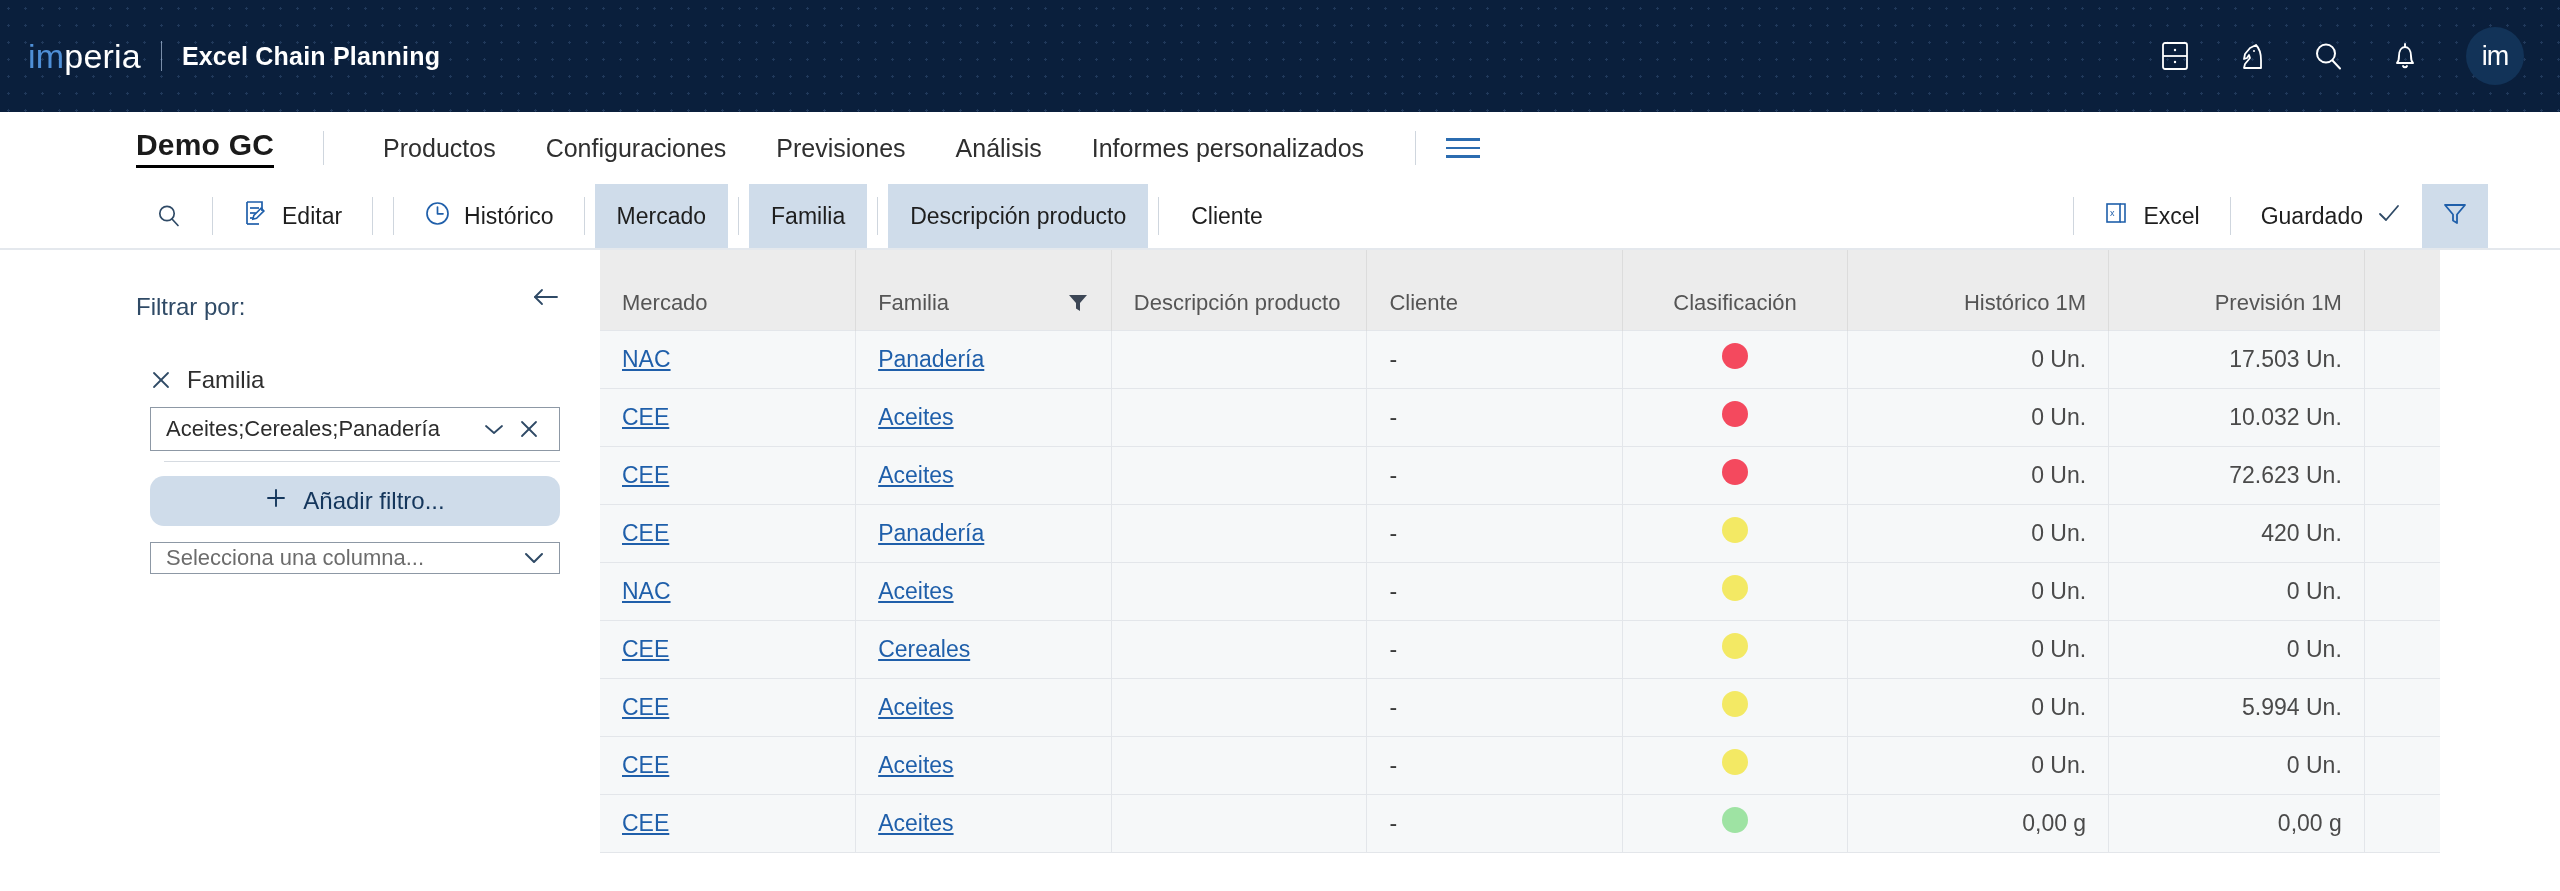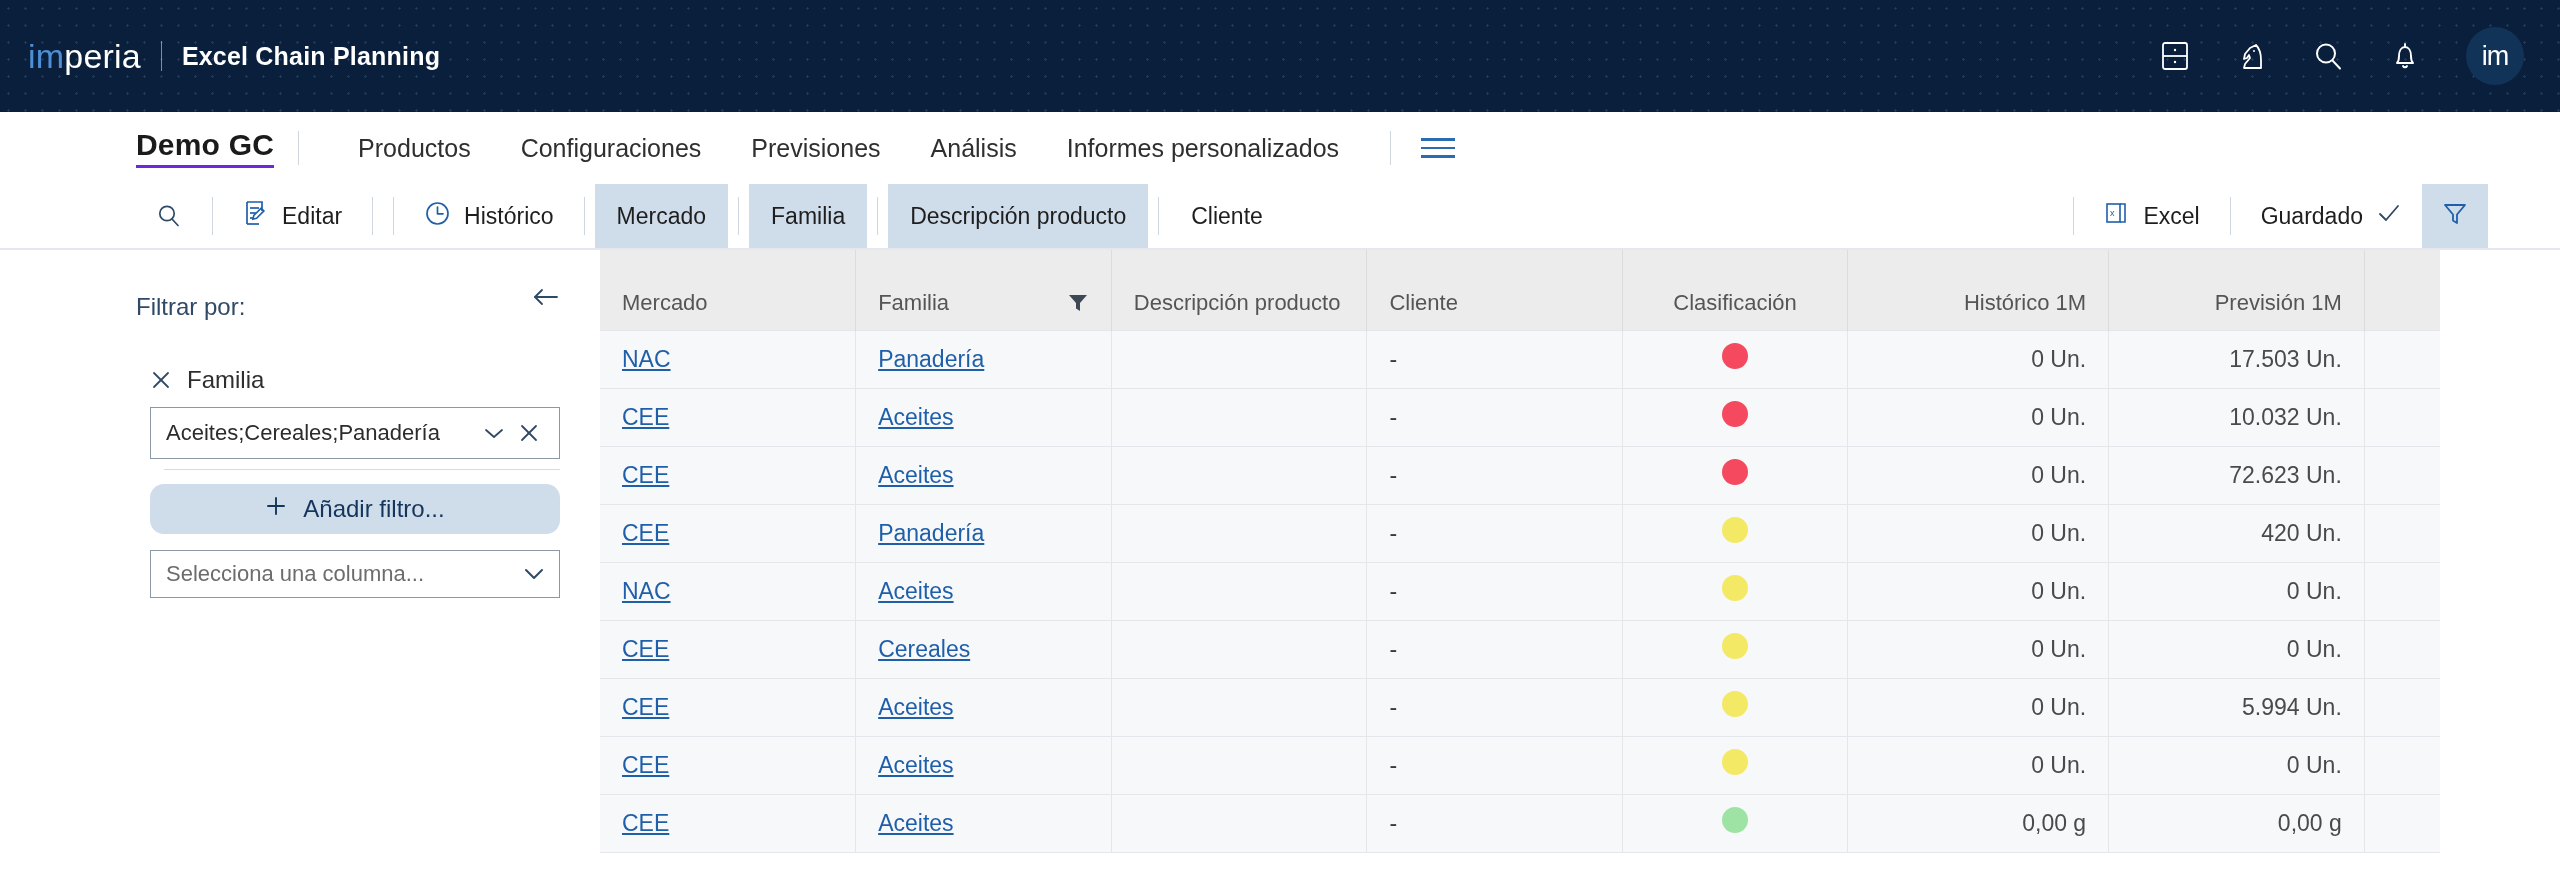--- a/index.html
+++ b/index.html
@@ -48,22 +48,22 @@
   }
 
   
   .navrow {
     height: 72px; display: flex; align-items: center;
     padding-left: 136px; gap: 0;
     background: #ffffff;
   }
   .nav-demo {
     font-size: 30px; color: #1b1b1b; font-weight: bold;
-    border-bottom: 3px solid #6d28d9;
-    padding-bottom: 3px; margin-right: 24px; cursor: pointer;
+    border-bottom: 3px solid #000000;
+    padding-bottom: 3px; margin-right: 49px; cursor: pointer;
     letter-spacing: .2px;
   }
   .nav-div { width: 1px; height: 34px; background: #cfd6de; margin-right: 34px; }
   .nav-item {
     font-size: 25px; color: #2f2f2f; padding: 0 25px; cursor: pointer;
     white-space: nowrap;
   }
   .nav-div2 { width: 1px; height: 34px; background: #cfd6de; margin: 0 26px 0 26px; }
   .hamburger { display: flex; flex-direction: column; gap: 6px; cursor: pointer; padding: 6px 4px; }
   .hamburger span { display: block; width: 34px; height: 2.5px; background: #2b6cb0; }
@@ -103,35 +103,35 @@
   .fp-head { display: flex; align-items: center; }
   .fp-title { font-size: 24px; color: #2f4a66; margin-top: 17px; }
   .fp-back { margin-left: auto; cursor: pointer; }
   .fp-fieldlabel {
     display: flex; align-items: center; gap: 15px;
     margin-top: 45px; margin-left: 14px; font-size: 24px; color: #2f2f2f;
   }
   .fp-x { cursor: pointer; display: flex; }
   .fp-input {
     margin-top: 13px; margin-left: 14px;
-    height: 52px; border: 1px solid #8d98a5; background: #ffffff;
+    height: 44px; border: 1px solid #8d98a5; background: #ffffff;
     display: flex; align-items: center; padding: 0 13px 0 15px;
     font-size: 22px; color: #2c2c2c;
   }
   .fp-input-val { flex: 1; white-space: nowrap; overflow: hidden; }
   .fp-input-ic { cursor: pointer; padding: 0 7px; display: flex; align-items: center; }
   .fp-rule { margin: 10px 0 0 28px; height: 1px; background: #d6dbe1; }
   .fp-add {
     margin-top: 14px; margin-left: 14px; height: 50px;
     background: #cfdcea; display: flex; align-items: center;
     justify-content: center; gap: 16px; cursor: pointer;
     font-size: 24px; color: #14365c; border-radius: 14px;
   }
   .fp-select {
-    margin-top: 16px; margin-left: 14px; height: 48px;
+    margin-top: 16px; margin-left: 14px; height: 32px;
     border: 1px solid #8d98a5; background: #ffffff;
     display: flex; align-items: center; padding: 0 13px 0 15px;
     font-size: 22px; color: #6c6c6c; cursor: pointer;
   }
   .fp-select span:first-child { flex: 1; }
 
   
   .tablewrap { flex: 1; padding-right: 120px; padding-top: 0; }
   table.grid { width: 100%; border-collapse: collapse; table-layout: fixed; }
   table.grid th {

